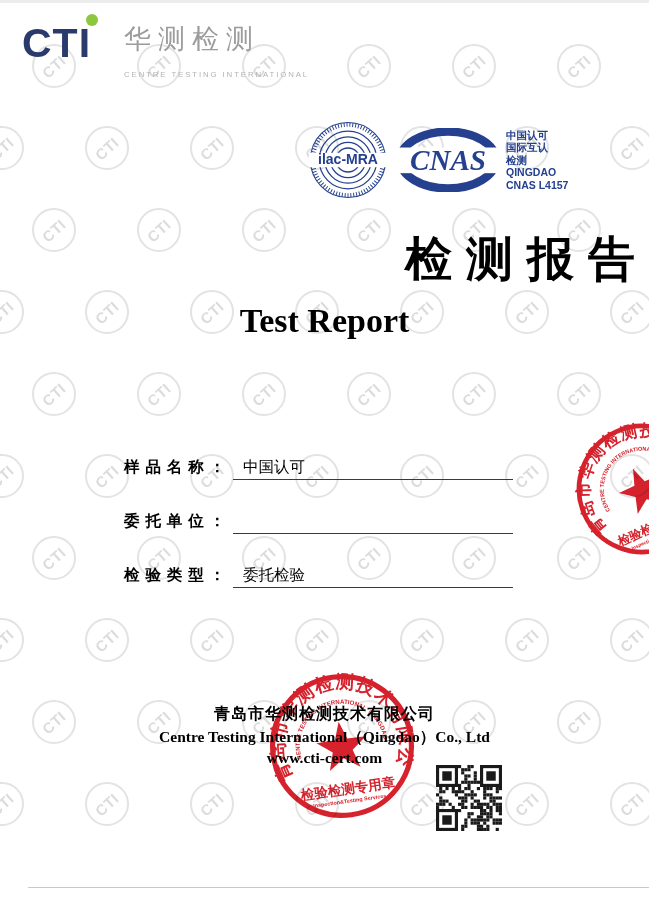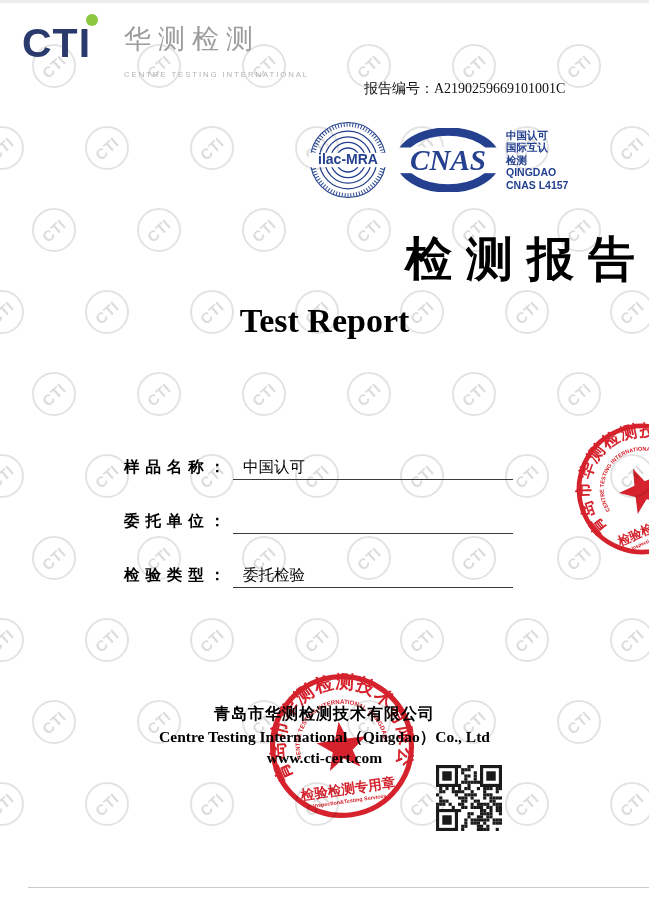--- a/index.html
+++ b/index.html
@@ -265,23 +265,20 @@
     <div class="cti-logo">
       <span class="cti-text">CTI</span>
       <span class="cti-dot"></span>
     </div>
     <div class="brand-names">
       <div class="brand-cn">华测检测</div>
       <div class="brand-en">CENTRE TESTING INTERNATIONAL</div>
     </div>
   </header>
 
-  <div class="report-no">
-    <span>报告编号：</span><span>A2190259669101001C</span>
-  </div>
 
   <div class="accred">
     <svg width="80" height="80" viewBox="0 0 100 100">
       <g stroke="#24408e" fill="none">
         <circle cx="50" cy="50" r="47" stroke-width="1.3"></circle>
         <circle cx="50" cy="50" r="44" stroke-width="5" stroke-dasharray="1.2 2.4"></circle>
         <circle cx="50" cy="50" r="36" stroke-width="1.6"></circle>
         <circle cx="50" cy="50" r="29" stroke-width="1.6"></circle>
         <circle cx="50" cy="50" r="22" stroke-width="1.6"></circle>
         <circle cx="50" cy="50" r="15" stroke-width="1.6"></circle>

